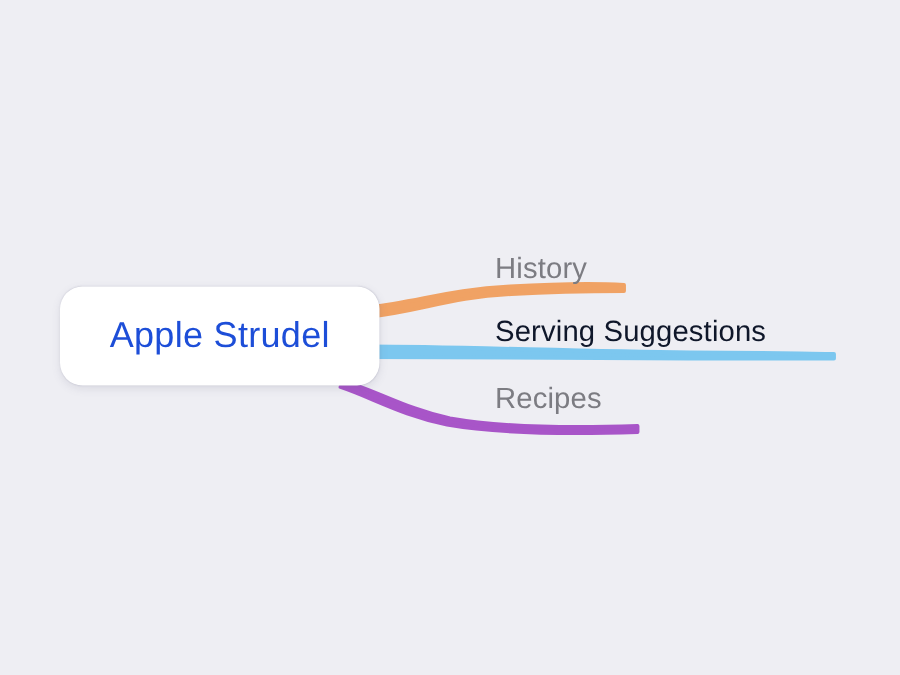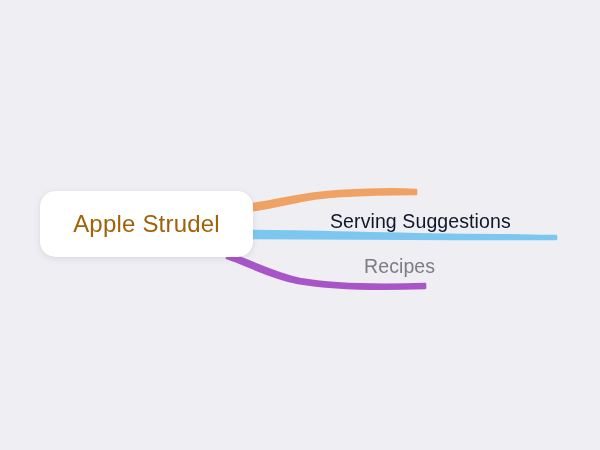--- a/index.html
+++ b/index.html
@@ -85,22 +85,23 @@
              C 380 239, 300 238, 247 238 Z" fill="#7cc7ef" stroke="#7cc7ef" stroke-width="2.6" stroke-linejoin="round"></path>
 
     <path id="branch-path-recipes" d="M 229 254
              C 252 261, 272 273, 300 279
              C 340 286, 395 285, 425 284
              L 425 288
              C 395 289, 338 290, 298 283
              C 268 277, 248 265, 227 258 Z" fill="#a855c8" stroke="#a855c8" stroke-width="2.6" stroke-linejoin="round"></path>
   </svg>
 
+  <div id="label-history" class="branch-label" style="color: rgb(124, 124, 130);">History</div>
 
   <div id="label-serving" class="branch-label" style="color: #0f172a;">Serving Suggestions</div>
 
-  <div id="label-recipes" class="branch-label" style="color: rgb(124, 124, 130); margin-left: 34px;">Recipes</div>
+  <div id="label-recipes" class="branch-label" style="color: rgb(124, 124, 130);">Recipes</div>
 
   <div id="root-node" style="background: rgb(255, 255, 255);">
-    <span id="root-title" style="color: #a16207;">Apple Strudel</span>
+    <span id="root-title" style="color: #1d4ed8;">Apple Strudel</span>
   </div>
 
 </div>
 
 </body></html>

